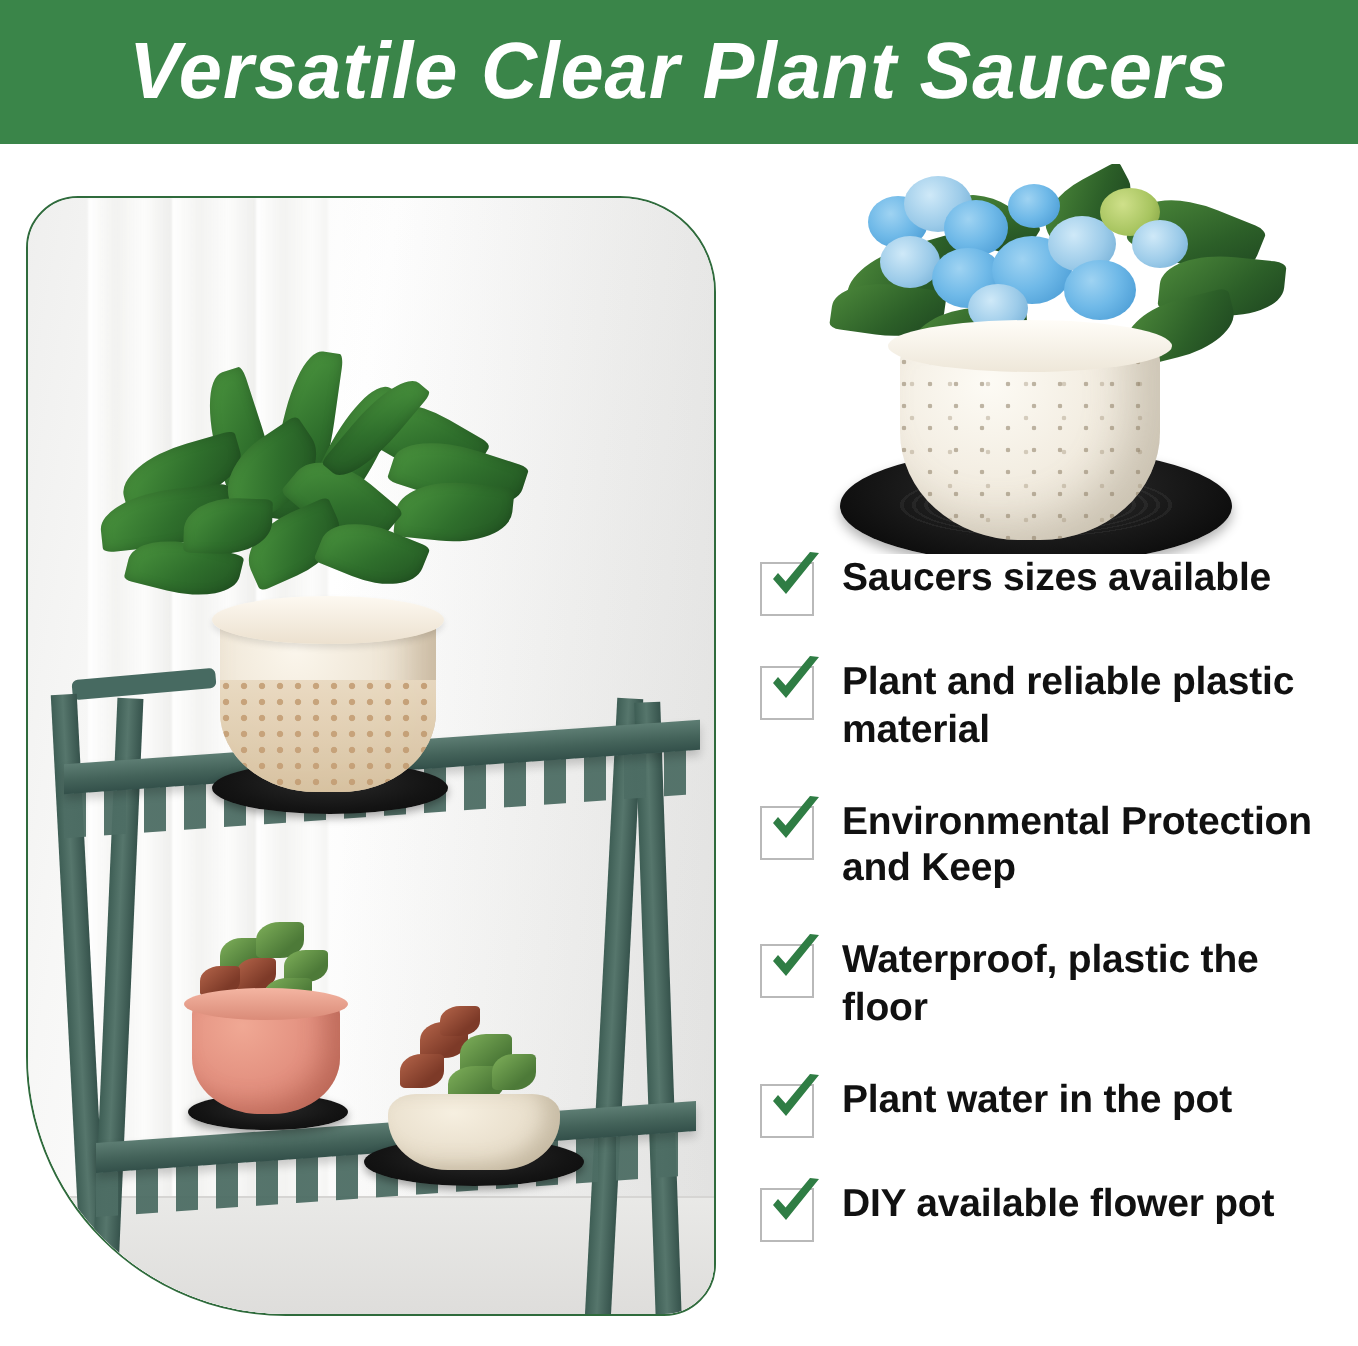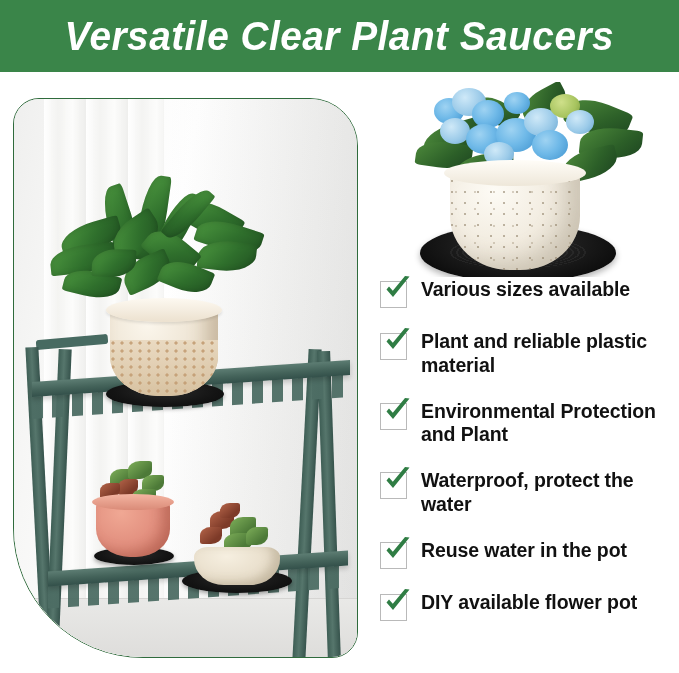--- a/index.html
+++ b/index.html
@@ -398,57 +398,57 @@
 </div>
 
 <div class="features">
 
   <div class="feature">
     <div class="checkbox">
       <svg viewBox="0 0 29 29">
         <path d="M3.5 14.5 L10 22 L26.5 1.5 L22 1 L9.8 15.8 L6 11.5 Z" fill="#2f7d44"></path>
       </svg>
     </div>
-    <div class="feature-text">Various sizes available</div>
+    <div class="feature-text">Saucers sizes available</div>
   </div>
 
   <div class="feature">
     <div class="checkbox">
       <svg viewBox="0 0 29 29">
         <path d="M3.5 14.5 L10 22 L26.5 1.5 L22 1 L9.8 15.8 L6 11.5 Z" fill="#2f7d44"></path>
       </svg>
     </div>
     <div class="feature-text">Plant and reliable plastic material</div>
   </div>
 
   <div class="feature">
     <div class="checkbox">
       <svg viewBox="0 0 29 29">
         <path d="M3.5 14.5 L10 22 L26.5 1.5 L22 1 L9.8 15.8 L6 11.5 Z" fill="#2f7d44"></path>
       </svg>
     </div>
-    <div class="feature-text">Environmental Protection and Plant</div>
-  </div>
-
-  <div class="feature">
-    <div class="checkbox">
-      <svg viewBox="0 0 29 29">
-        <path d="M3.5 14.5 L10 22 L26.5 1.5 L22 1 L9.8 15.8 L6 11.5 Z" fill="#2f7d44"></path>
-      </svg>
-    </div>
-    <div class="feature-text">Waterproof, protect the water</div>
-  </div>
-
-  <div class="feature">
-    <div class="checkbox">
-      <svg viewBox="0 0 29 29">
-        <path d="M3.5 14.5 L10 22 L26.5 1.5 L22 1 L9.8 15.8 L6 11.5 Z" fill="#2f7d44"></path>
-      </svg>
-    </div>
-    <div class="feature-text">Reuse water in the pot</div>
+    <div class="feature-text">Environmental Protection and Keep</div>
+  </div>
+
+  <div class="feature">
+    <div class="checkbox">
+      <svg viewBox="0 0 29 29">
+        <path d="M3.5 14.5 L10 22 L26.5 1.5 L22 1 L9.8 15.8 L6 11.5 Z" fill="#2f7d44"></path>
+      </svg>
+    </div>
+    <div class="feature-text">Waterproof, plastic the floor</div>
+  </div>
+
+  <div class="feature">
+    <div class="checkbox">
+      <svg viewBox="0 0 29 29">
+        <path d="M3.5 14.5 L10 22 L26.5 1.5 L22 1 L9.8 15.8 L6 11.5 Z" fill="#2f7d44"></path>
+      </svg>
+    </div>
+    <div class="feature-text">Plant water in the pot</div>
   </div>
 
   <div class="feature">
     <div class="checkbox">
       <svg viewBox="0 0 29 29">
         <path d="M3.5 14.5 L10 22 L26.5 1.5 L22 1 L9.8 15.8 L6 11.5 Z" fill="#2f7d44"></path>
       </svg>
     </div>
     <div class="feature-text">DIY available flower pot</div>
   </div>

